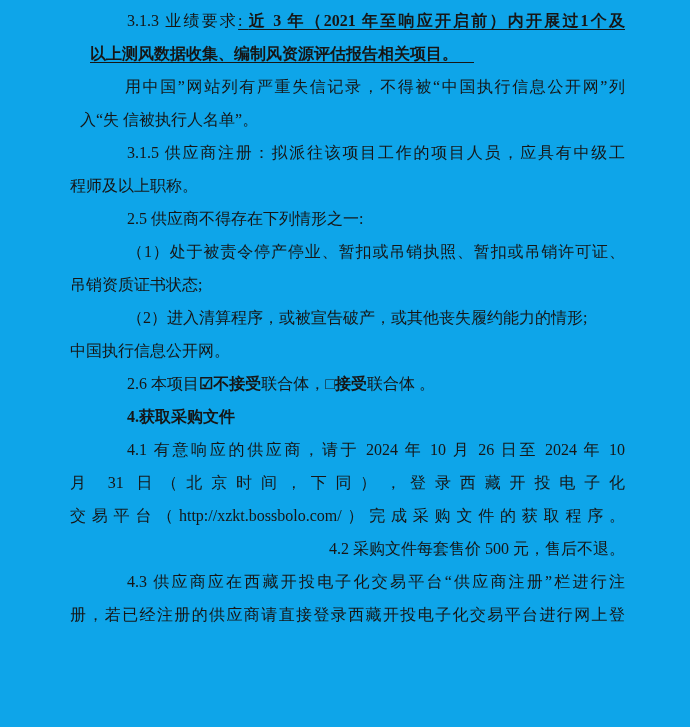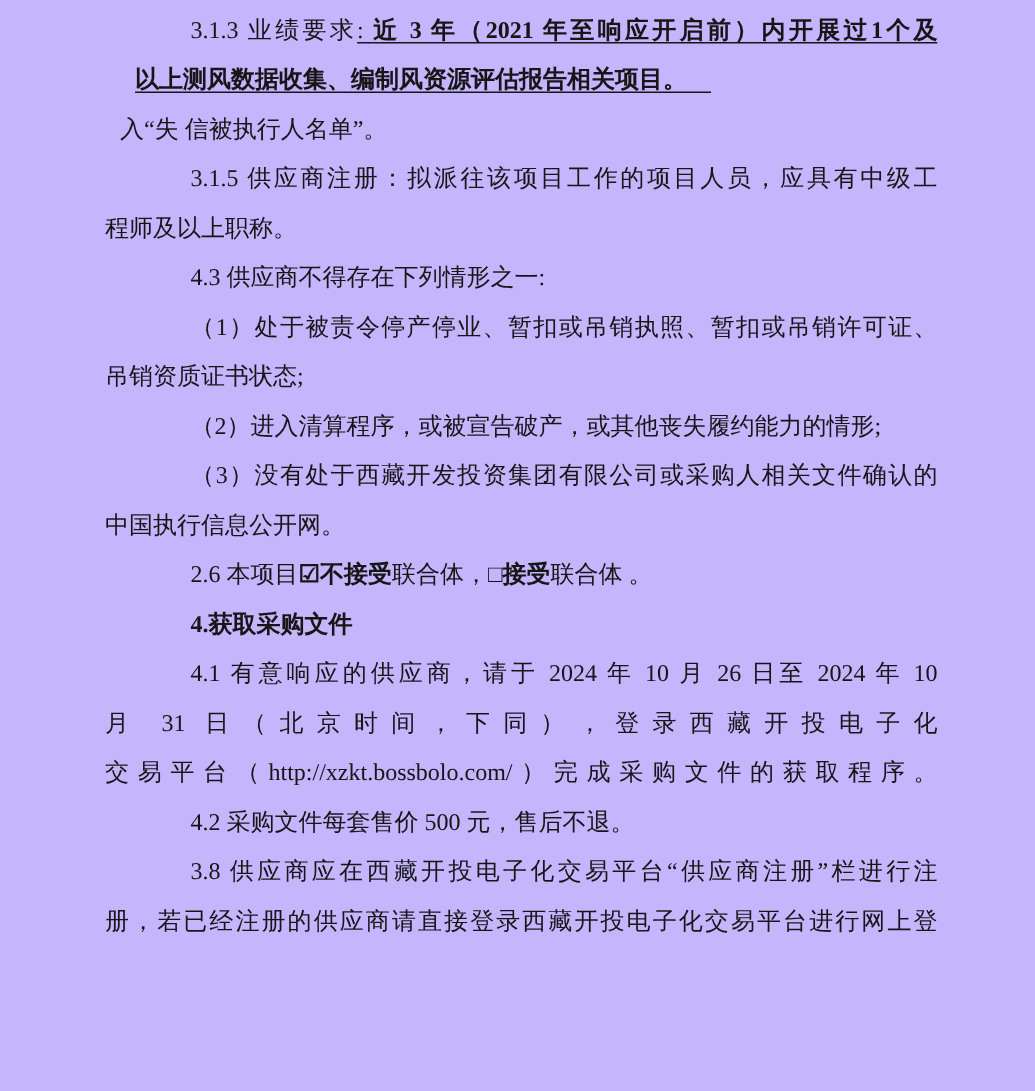--- a/index.html
+++ b/index.html
@@ -1,18 +1,18 @@
 <!DOCTYPE html>
 <html><head>
 <meta charset="utf-8">
 <style>
   html,body{margin:0;padding:0;background:#e8e8e8;}
   .page{
     width:690px;height:727px;
-    background:#c4b5fd;
+    background:#0ea5e9;
     overflow:hidden;
     position:relative;
     margin:0;
   }
   .doc{
     padding:4px 65px 0 70px;
     font-family:"Liberation Serif","DejaVu Serif",serif;
     font-size:16px;
     color:#161616;
     -webkit-font-smoothing:antialiased;
@@ -33,31 +33,31 @@
   .b{font-weight:bold;}
   .u{text-decoration:underline;text-underline-offset:3px;text-decoration-thickness:1.4px;}
 </style>
 </head>
 <body>
 
 <div class="page">
   <div id="doc" class="doc" style="color: rgb(22, 22, 22);">
       <div class="line just" style="padding-left: 57px;"><span class="r">3.1.3 业绩要求</span><span class="r u">: </span><span class="r b u">近 3 年（2021 年至响应开启前）内开展过1个及</span></div>
       <div class="line" style="padding-left: 20px;"><span class="r b u">以上测风数据收集、编制风资源评估报告相关项目。　</span></div>
+      <div class="line just" style="padding-left: 55px;"><span class="r">用中国”网站列有严重失信记录，不得被“中国执行信息公开网”列</span></div>
       <div class="line" style="padding-left: 10px;"><span class="r">入“失 信被执行人名单”。</span></div>
       <div class="line just" style="padding-left: 57px;"><span class="r">3.1.5 供应商注册：拟派往该项目工作的项目人员，应具有中级工</span></div>
       <div class="line"><span class="r">程师及以上职称。</span></div>
-      <div class="line" style="padding-left: 57px;"><span class="r">4.3 供应商不得存在下列情形之一:</span></div>
+      <div class="line" style="padding-left: 57px;"><span class="r">2.5 供应商不得存在下列情形之一:</span></div>
       <div class="line just" style="padding-left: 57px;"><span class="r">（1）处于被责令停产停业、暂扣或吊销执照、暂扣或吊销许可证、</span></div>
       <div class="line"><span class="r">吊销资质证书状态;</span></div>
       <div class="line" style="padding-left: 57px;"><span class="r">（2）进入清算程序，或被宣告破产，或其他丧失履约能力的情形;</span></div>
-      <div class="line just" style="padding-left: 57px;"><span class="r">（3）没有处于西藏开发投资集团有限公司或采购人相关文件确认的</span></div>
       <div class="line"><span class="r">中国执行信息公开网。</span></div>
       <div class="line" style="padding-left: 57px;"><span class="r">2.6 本项目</span><span class="r b">☑</span><span class="r b">不接受</span><span class="r">联合体，</span><span class="r">□</span><span class="r b">接受</span><span class="r">联合体 。</span></div>
       <div class="line" style="padding-left: 57px;"><span class="r b">4.获取采购文件</span></div>
       <div class="line just" style="padding-left: 57px;"><span class="r">4.1 有意响应的供应商，请于 2024 年 10 月 26 日至 2024 年 10</span></div>
       <div class="line just"><span class="r">月 31 日（北京时间，下同），登录西藏开投电子化</span></div>
       <div class="line just"><span class="r">交易平台（http://xzkt.bossbolo.com/）完成采购文件的获取程序。</span></div>
-      <div class="line" style="padding-left: 57px;"><span class="r">4.2 采购文件每套售价 500 元，售后不退。</span></div>
-      <div class="line just" style="padding-left: 57px;"><span class="r">3.8 供应商应在西藏开投电子化交易平台“供应商注册”栏进行注</span></div>
+      <div class="line" style="padding-left: 57px; text-align: right;"><span class="r">4.2 采购文件每套售价 500 元，售后不退。</span></div>
+      <div class="line just" style="padding-left: 57px;"><span class="r">4.3 供应商应在西藏开投电子化交易平台“供应商注册”栏进行注</span></div>
       <div class="line just"><span class="r">册，若已经注册的供应商请直接登录西藏开投电子化交易平台进行网上登</span></div>
     </div>
 </div>
 
 </body></html>

